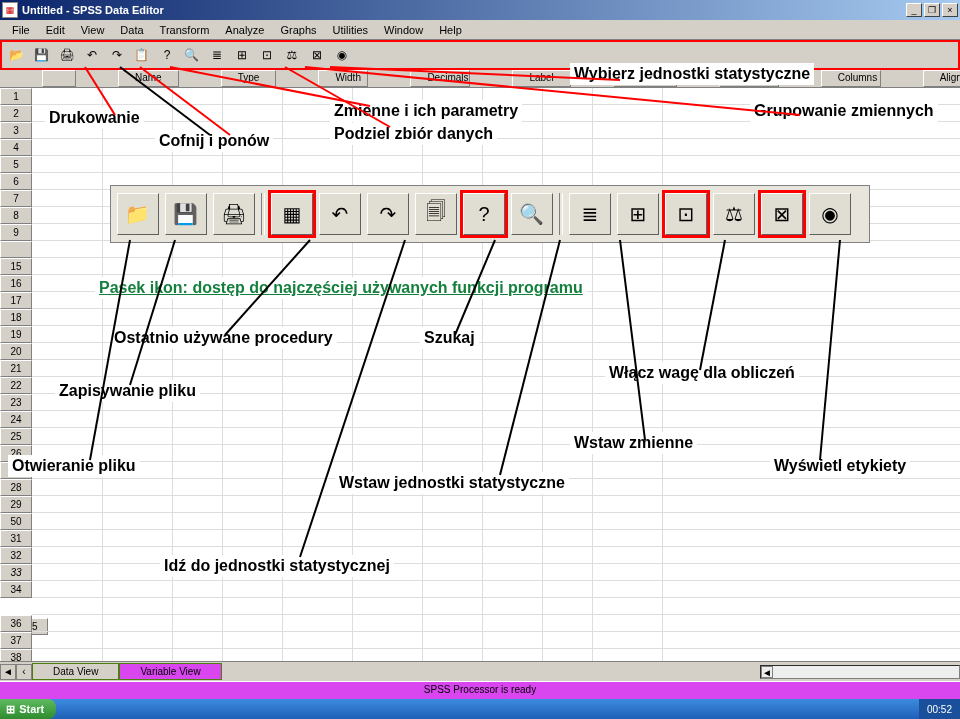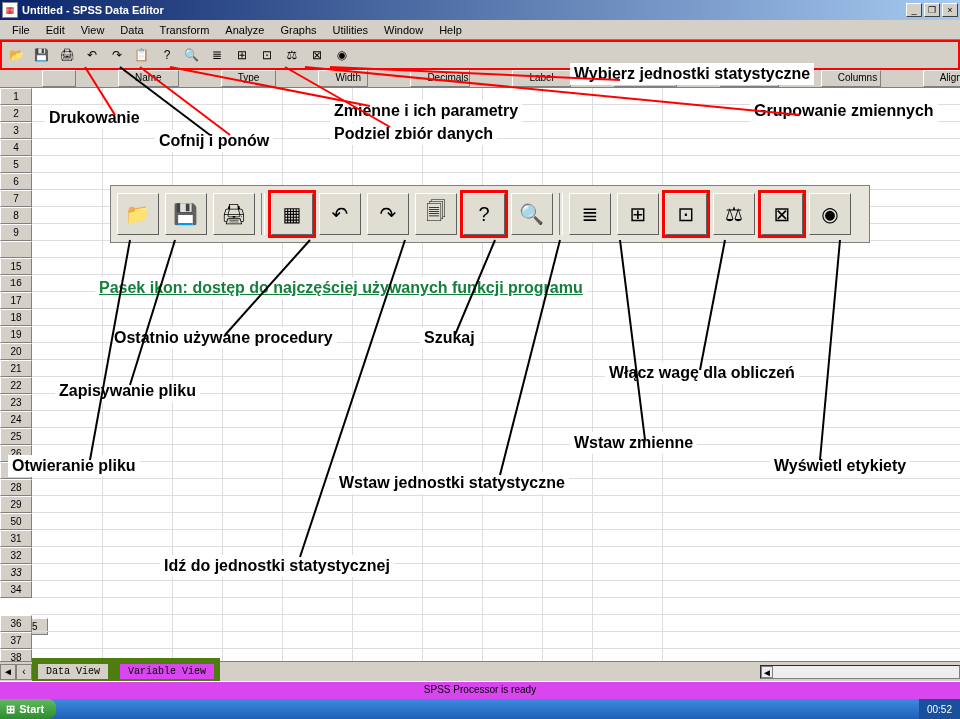--- a/index.html
+++ b/index.html
@@ -31,21 +31,21 @@
 
   svg.lines { position: absolute; top: 0; left: 0; width: 960px; height: 719px; pointer-events: none; }
 
   .big-toolbar { position: absolute; top: 185px; left: 110px; width: 760px; height: 58px; background: #e8e6dc; border: 1px solid #808080; display: flex; align-items: center; padding: 6px; gap: 6px; }
   .big-toolbar .bbtn { width: 42px; height: 42px; border: 1px solid #fff; border-right-color: #606060; border-bottom-color: #606060; background: #e0ddd2; display: flex; align-items: center; justify-content: center; font-size: 20px; position: relative; }
   .big-toolbar .bbtn.redbox::after { content: ""; position: absolute; top: -4px; left: -4px; right: -4px; bottom: -4px; border: 3px solid red; }
   .big-toolbar .sep { width: 4px; height: 42px; border-left: 1px solid #808080; border-right: 1px solid #fff; }
 
   .bottom-tabs { position: absolute; bottom: 38px; left: 0; right: 0; height: 20px; background: #d4d0c8; display: flex; align-items: center; font-size: 10px; border-top: 1px solid #808080; }
   .bottom-tabs .tabbtn { width: 16px; height: 16px; border: 1px solid #808080; text-align: center; line-height: 14px; }
-  .bottom-tabs .tab { padding: 2px 8px; border: 6px solid #4d7c0f; background: #d4d0c8; font-family: Liberation Mono, monospace; }
+  .bottom-tabs .tab { padding: 2px 20px; border: 1px solid #4d7c0f; background: #d4d0c8; }
   .bottom-tabs .tab.active { background: #d946ef; }
 
   .statusbar { position: absolute; bottom: 20px; left: 0; right: 0; height: 18px; background: #d946ef; border-top: 1px solid #fff; font-size: 10px; padding: 2px 8px; text-align: center; }
 
   .taskbar { position: absolute; bottom: 0; left: 0; right: 0; height: 20px; background: linear-gradient(to bottom, #3c8cde, #1f5fb8); display: flex; align-items: center; }
   .taskbar .start { background: linear-gradient(to bottom, #5fbb5f, #2e8b2e); color: #fff; font-size: 11px; font-weight: bold; padding: 2px 12px 2px 6px; height: 100%; display: flex; align-items: center; border-radius: 0 8px 8px 0; }
   .taskbar .tray { margin-left: auto; background: #1a4f9c; color: #fff; font-size: 10px; padding: 2px 8px; height: 100%; display: flex; align-items: center; }
 </style>
 </head>
 <body>
@@ -120,21 +120,21 @@
     <div class="rownum" style="top: 102px;">7</div>
     <div class="gridlines-h" style="top: 102px;"></div>
     <div class="rownum" style="top: 119px;">8</div>
     <div class="gridlines-h" style="top: 119px;"></div>
     <div class="rownum" style="top: 136px;">9</div>
     <div class="gridlines-h" style="top: 136px;"></div>
     <div class="rownum" style="top: 153px;"></div>
     <div class="gridlines-h" style="top: 153px;"></div>
     <div class="rownum" style="top: 170px;">15</div>
     <div class="gridlines-h" style="top: 170px;"></div>
-    <div class="rownum" style="top: 187px; font-family: Liberation Mono, monospace;">16</div>
+    <div class="rownum" style="top: 187px;">16</div>
     <div class="gridlines-h" style="top: 187px;"></div>
     <div class="rownum" style="top: 204px;">17</div>
     <div class="gridlines-h" style="top: 204px;"></div>
     <div class="rownum" style="top: 221px;">18</div>
     <div class="gridlines-h" style="top: 221px;"></div>
     <div class="rownum" style="top: 238px;">19</div>
     <div class="gridlines-h" style="top: 238px;"></div>
     <div class="rownum" style="top: 255px;">20</div>
     <div class="gridlines-h" style="top: 255px;"></div>
     <div class="rownum" style="top: 272px;">21</div>

